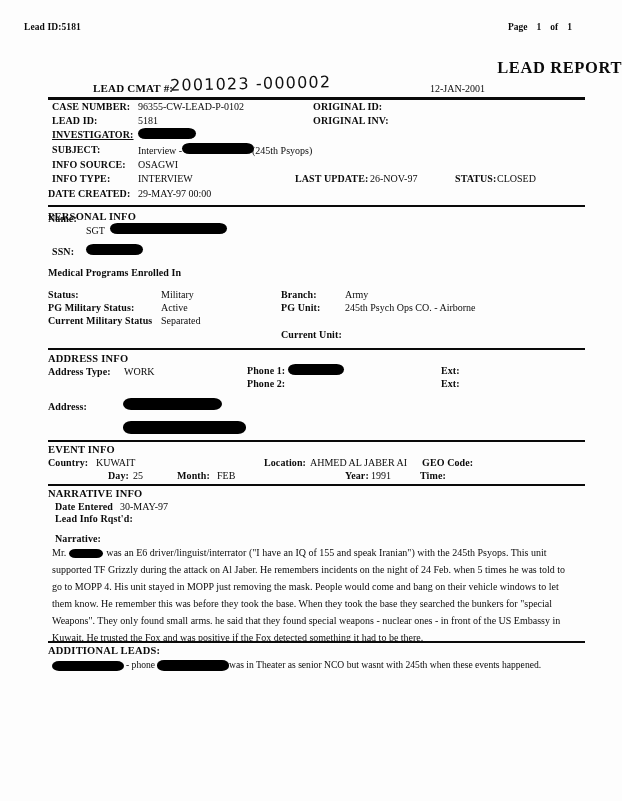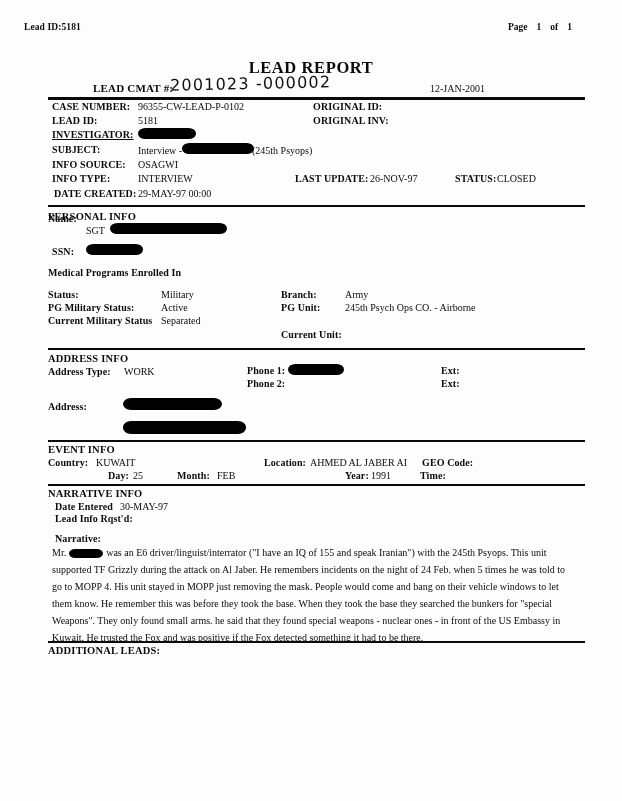--- a/index.html
+++ b/index.html
@@ -55,21 +55,21 @@
   .hdr-right {
     top: 22px; left: 508px;
     font-size: 9.5px;
     font-weight: bold;
   }
   .hdr-right span { margin-right: 9px; }
   .hdr-right span:last-child { margin-right: 0; }
 
   .doc-title {
     top: 58px; left: 0; width: 622px;
-    text-align: center;
+    text-align: right;
     font-size: 16.5px;
     font-weight: bold;
     letter-spacing: .6px;
   }
   .cmat-label {
     top: 82px; left: 93px;
     font-size: 11px;
     font-weight: bold;
     letter-spacing: .2px;
   }
@@ -151,21 +151,21 @@
   <div class="row" style="top:159px;left:52px;"><span class="lbl">INFO SOURCE:</span></div>
   <div class="row" style="top:159px;left:138px;">OSAGWI</div>
 
   <div class="row" style="top:173px;left:52px;"><span class="lbl">INFO TYPE:</span></div>
   <div class="row" style="top:173px;left:138px;">INTERVIEW</div>
   <div class="row" style="top:173px;left:295px;"><span class="lbl">LAST UPDATE:</span></div>
   <div class="row" style="top:173px;left:370px;">26-NOV-97</div>
   <div class="row" style="top:173px;left:455px;"><span class="lbl">STATUS:</span></div>
   <div class="row" style="top:173px;left:497px;">CLOSED</div>
 
-  <div class="row" style="top:188px;left:54px;"><span class="lbl">DATE CREATED:</span></div>
+  <div class="row" style="top:188px;left:48px;"><span class="lbl">DATE CREATED:</span></div>
   <div class="row" style="top:188px;left:138px;">29-MAY-97 00:00</div>
 
   <div class="rule" style="top:205px;"></div>
 
   <div class="sec-head" style="top:211px;left:48px;">PERSONAL INFO</div>
   <div class="row" style="top:213px;left:48px;"><span class="lbl">Name:</span></div>
   <div class="row" style="top:225px;left:86px;">SGT</div>
   <div class="redact-blk" style="top:223px;left:110px;width:117px;height:11px;"></div>
 
   <div class="row" style="top:246px;left:52px;"><span class="lbl">SSN:</span></div>
@@ -230,14 +230,17 @@
 
   <div class="row" style="top:533px;left:55px;"><span class="lbl">Narrative:</span></div>
 
   <div class="narr" style="top:544px;">
     <span>Mr.</span><span class="redact" style="width:34px;margin:0 3px 0 3px;"></span><span>was an E6 driver/linguist/interrator ("I have an IQ of 155 and speak Iranian") with the 245th Psyops.  This unit supported TF Grizzly during the attack on Al Jaber.  He remembers incidents on the night of 24 Feb. when 5 times he was told to go to MOPP 4.  His unit stayed in MOPP just removing the mask.  People would come and bang on their vehicle windows to let them know. He remember this was before they took the base.  When they took the base they searched the bunkers for "special Weapons". They only found small arms.  he said that they found special weapons - nuclear ones - in front of the US Embassy in Kuwait.  He trusted the Fox and was positive if the Fox detected something it had to be there.</span>
   </div>
 
   <div class="rule thin" style="top:641px;"></div>
 
   <div class="sec-head" style="top:645px;left:48px;">ADDITIONAL LEADS:</div>
+  <div class="leads" style="top:658px;">
+    <span class="redact" style="width:72px;height:10px;"></span><span style="margin:0 2px;">- phone</span><span class="redact" style="width:72px;height:11px;"></span><span>was in Theater as senior NCO but wasnt with 245th when these events happened.</span>
+  </div>
 
 </div>
 
 </body></html>

